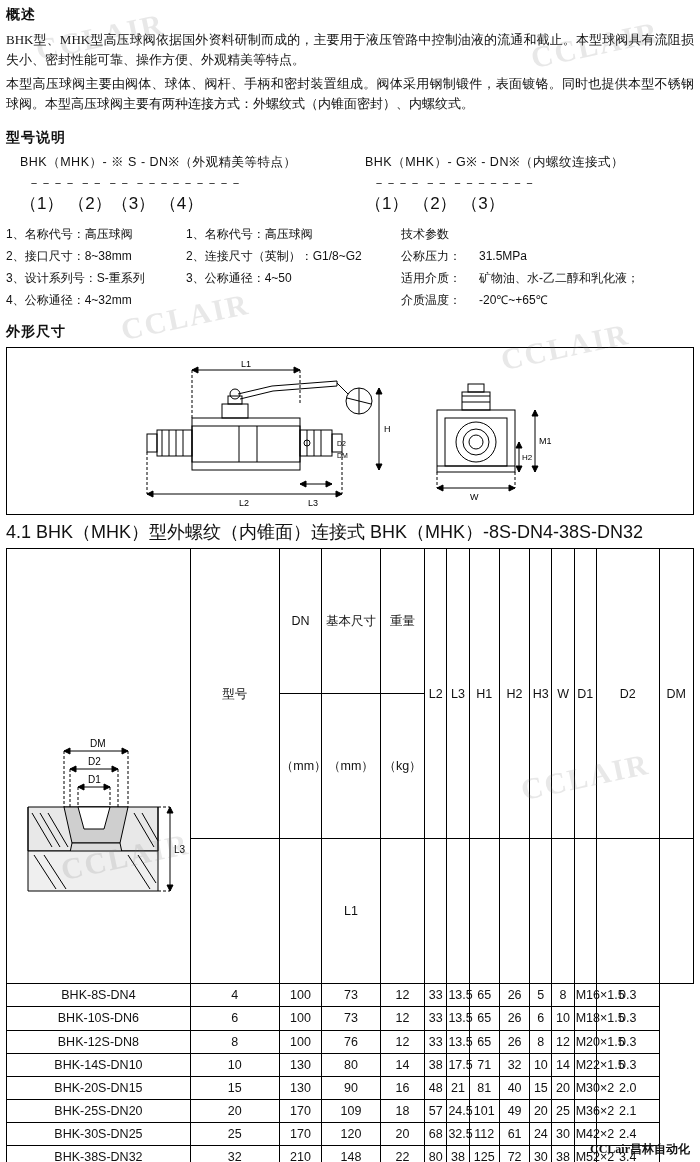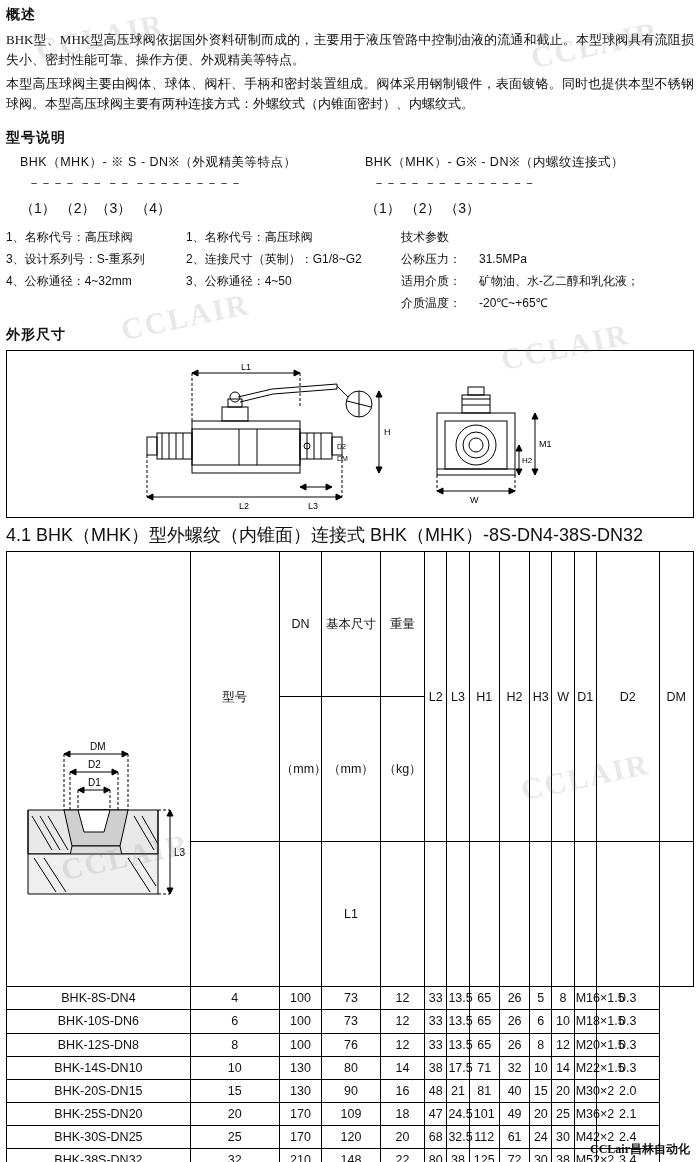--- a/index.html
+++ b/index.html
@@ -39,21 +39,21 @@
   .code-left, .code-right { position:relative; }
   .code-left { width:360px; }
   .code-right { width:330px; }
   .code-line { letter-spacing:0.5px; }
   .dash-line {
     margin-top:4px;
     font-size:12px;
     color:#000;
     letter-spacing:0px;
   }
-  .num-line { margin-top:8px; font-size:14px; }
+  .num-line { margin-top:0; font-size:17px; }
 
   .spec-cols {
     display:flex;
     margin-top:8px;
     font-size:12px;
   }
   .spec-col { line-height:1.85; }
   .spec-col.c1 { width:180px; }
   .spec-col.c2 { width:215px; }
   .spec-col.c3 { width:auto; }
@@ -152,20 +152,21 @@
       <div class="code-right">
         <div class="code-line">BHK（MHK）- G※ - DN※（内螺纹连接式）</div>
         <div class="dash-line" style="padding-left:8px;">－－－－    －－    －－－－－－－</div>
         <div class="num-line">（1）        （2）            （3）</div>
       </div>
     </div>
 
     <div class="spec-cols">
       <div class="spec-col c1">
         <div>1、名称代号：高压球阀</div>
+        <div>2、接口尺寸：8~38mm</div>
         <div>3、设计系列号：S-重系列</div>
         <div>4、公称通径：4~32mm</div>
       </div>
       <div class="spec-col c2">
         <div>1、名称代号：高压球阀</div>
         <div>2、连接尺寸（英制）：G1/8~G2</div>
         <div>3、公称通径：4~50</div>
       </div>
       <div class="spec-col c3">
         <div>技术参数</div>
@@ -476,21 +477,21 @@
         <td>20</td>
         <td>M30×2</td>
         <td>2.0</td>
       </tr>
       <tr>
         <td class="model">BHK-25S-DN20</td>
         <td>20</td>
         <td>170</td>
         <td>109</td>
         <td>18</td>
-        <td>47</td>
+        <td>57</td>
         <td>24.5</td>
         <td>101</td>
         <td>49</td>
         <td>20</td>
         <td>25</td>
         <td>M36×2</td>
         <td>2.1</td>
       </tr>
       <tr>
         <td class="model">BHK-30S-DN25</td>

